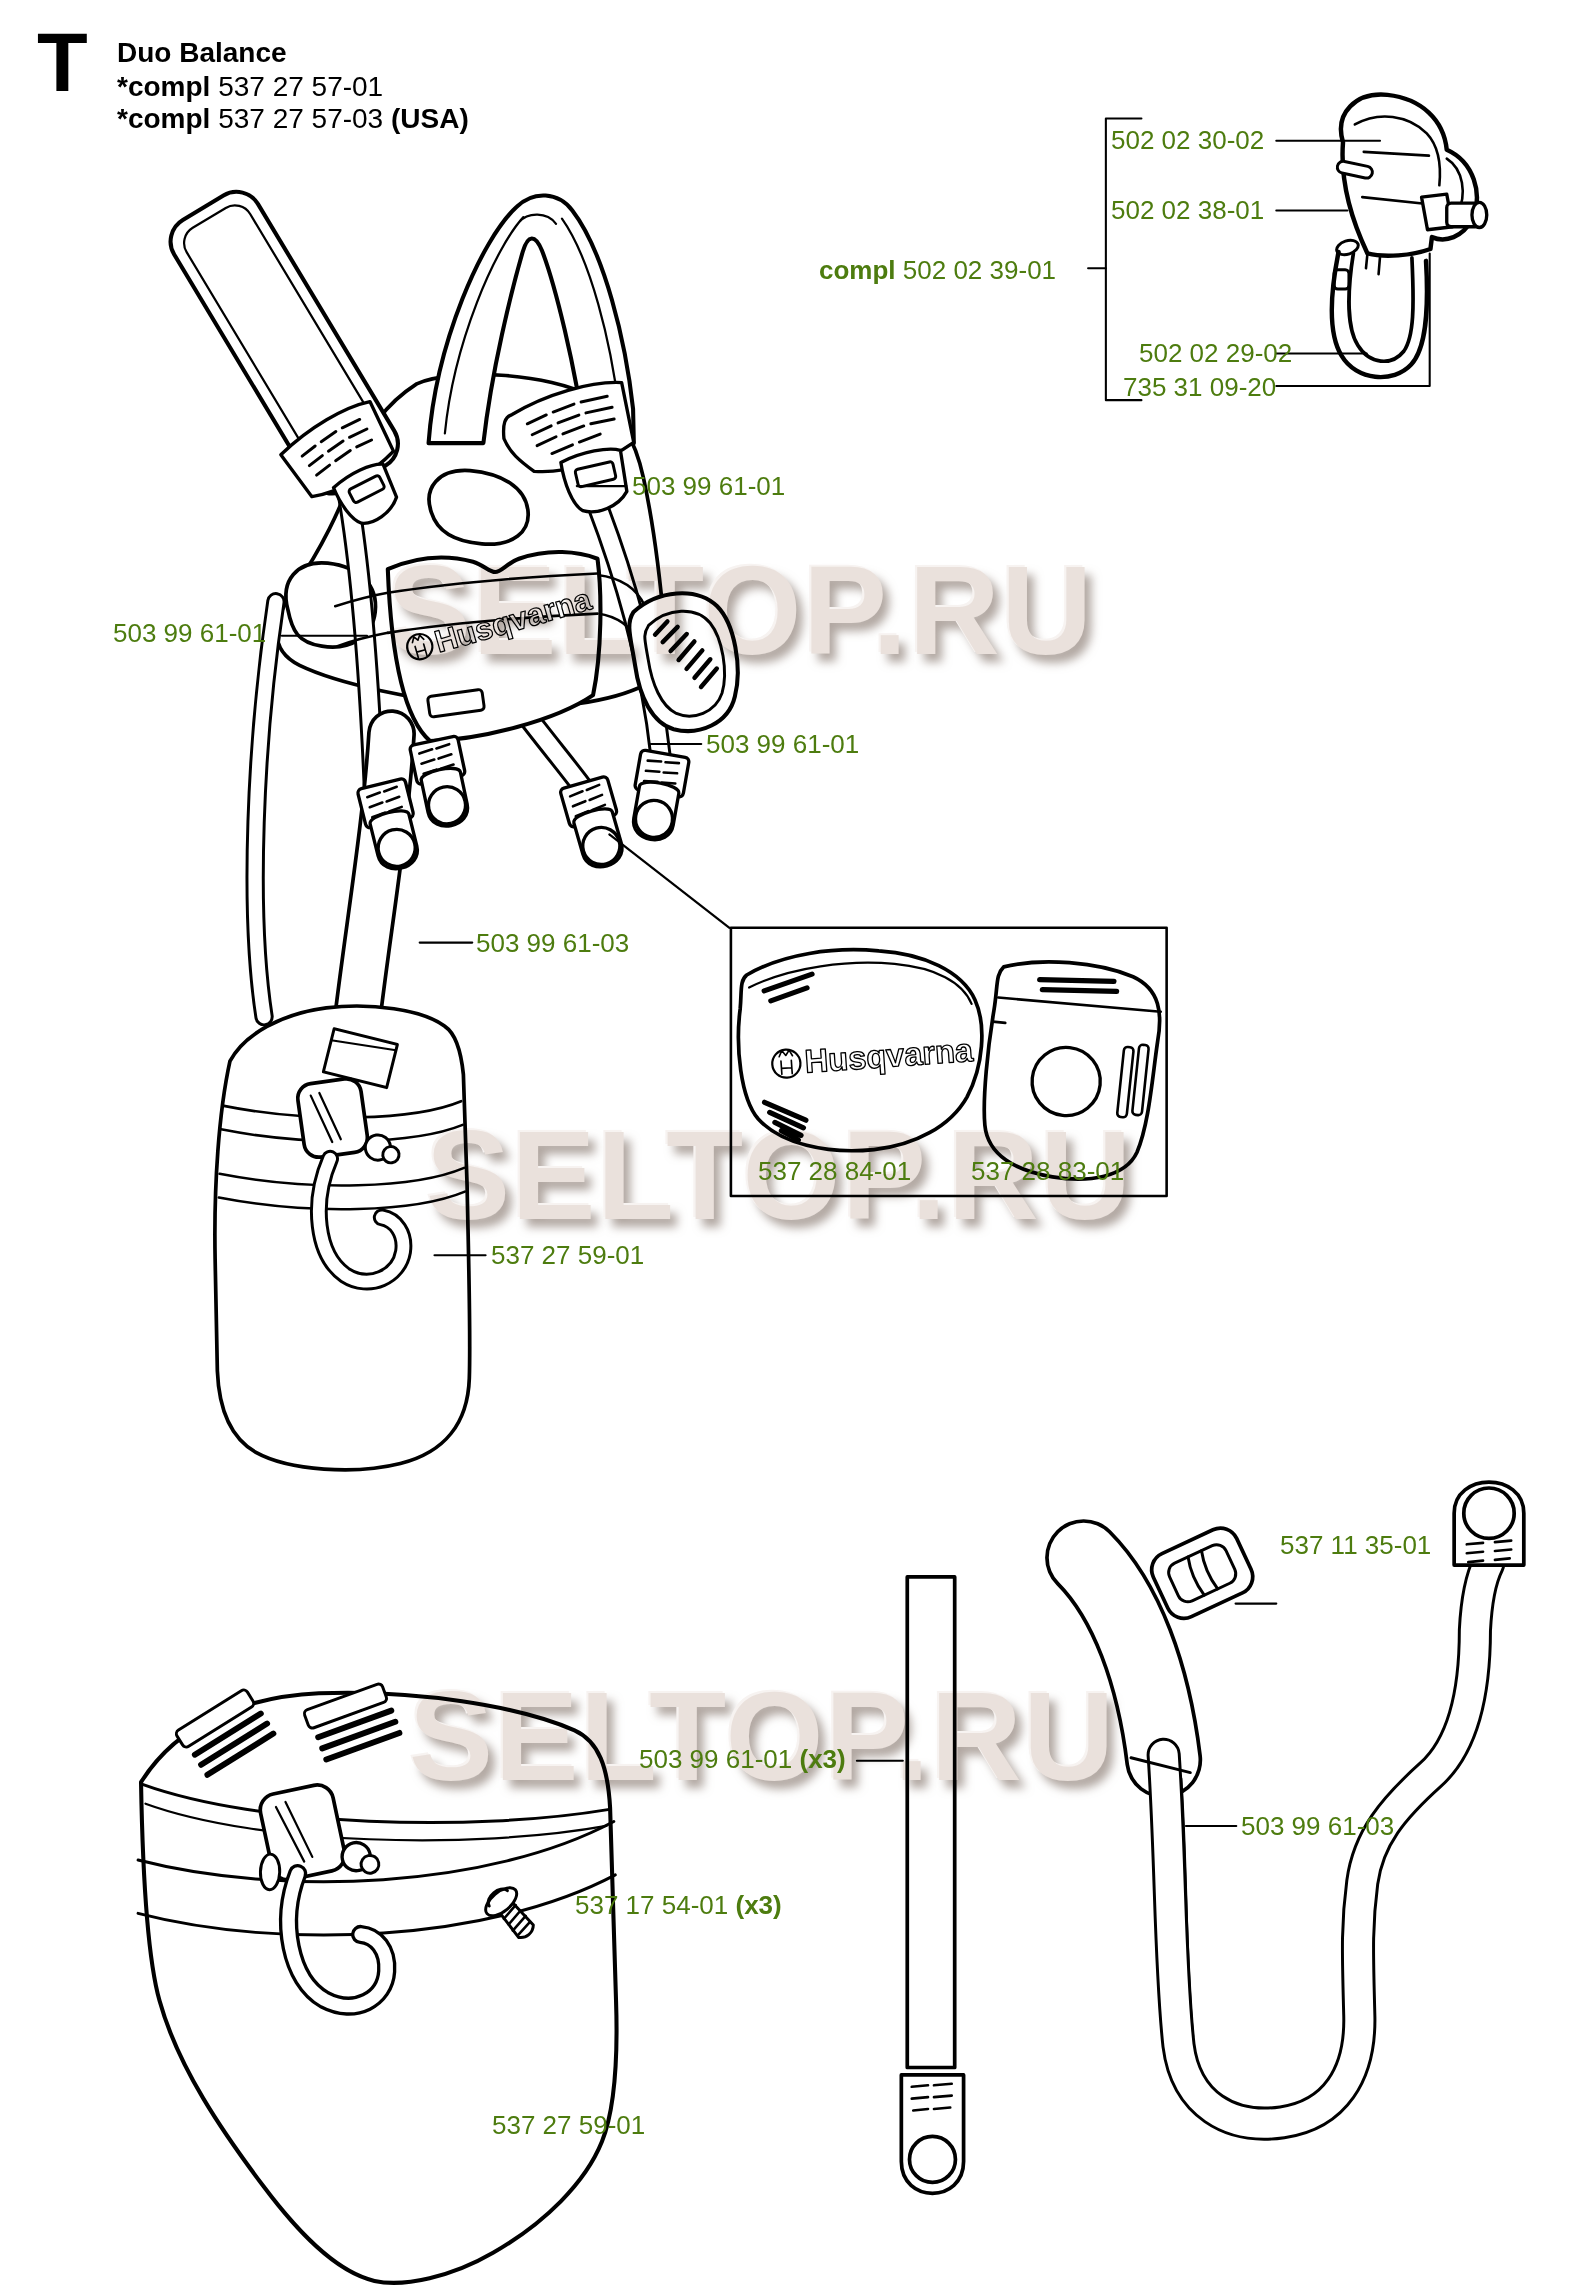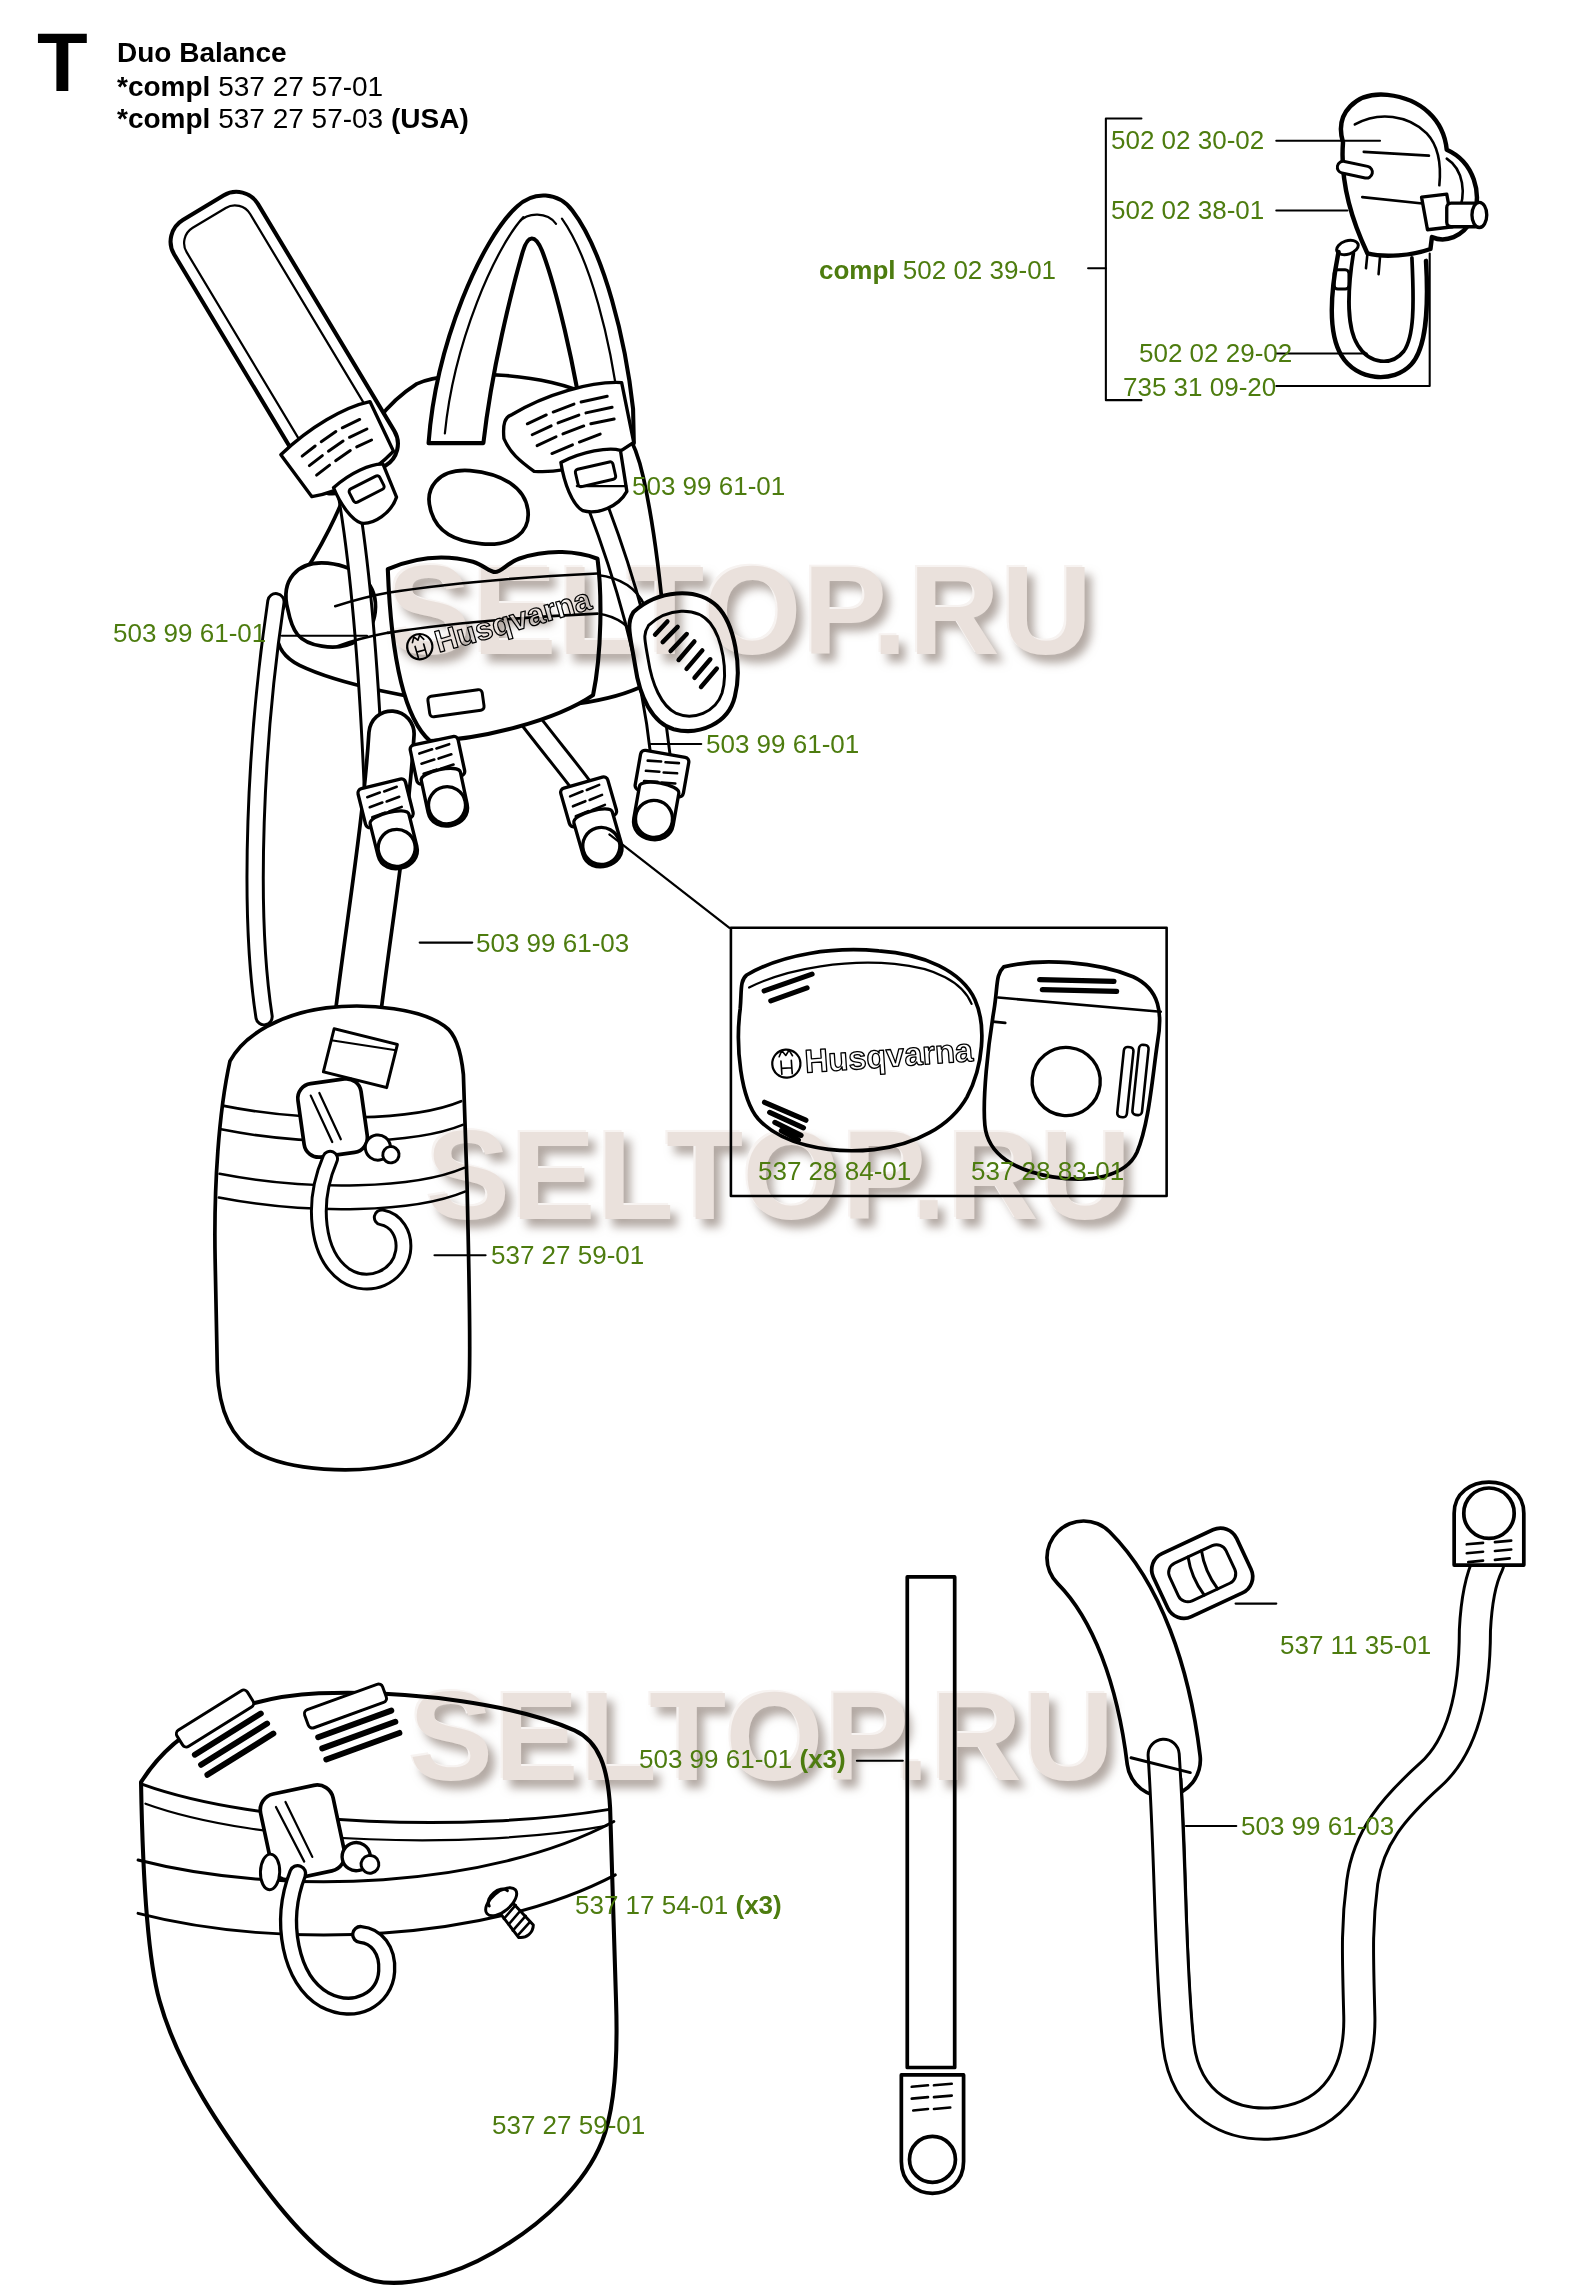--- a/index.html
+++ b/index.html
@@ -320,17 +320,17 @@
 <div class="lbl" style="left:113px;top:620px;">503 99 61-01</div>
 <div class="lbl" style="left:706px;top:731px;">503 99 61-01</div>
 <div class="lbl" style="left:476px;top:930px;">503 99 61-03</div>
 <div class="lbl" style="left:758px;top:1158px;">537 28 84-01</div>
 <div class="lbl" style="left:971px;top:1158px;">537 28 83-01</div>
 <div class="lbl" style="left:491px;top:1242px;">537 27 59-01</div>
 
 <div class="lbl" style="left:639px;top:1746px;"><span>503 99 61-01</span><span class="b"> (x3)</span></div>
 <div class="lbl" style="left:575px;top:1892px;"><span>537 17 54-01</span><span class="b"> (x3)</span></div>
 <div class="lbl" style="left:492px;top:2112px;">537 27 59-01</div>
-<div class="lbl" style="left:1280px;top:1632px;">537 11 35-01</div>
+<div class="lbl" style="left:1280px;top:1532px;">537 11 35-01</div>
 <div class="lbl" style="left:1241px;top:1813px;">503 99 61-03</div>
 
 </div>
 
 
 </body></html>

